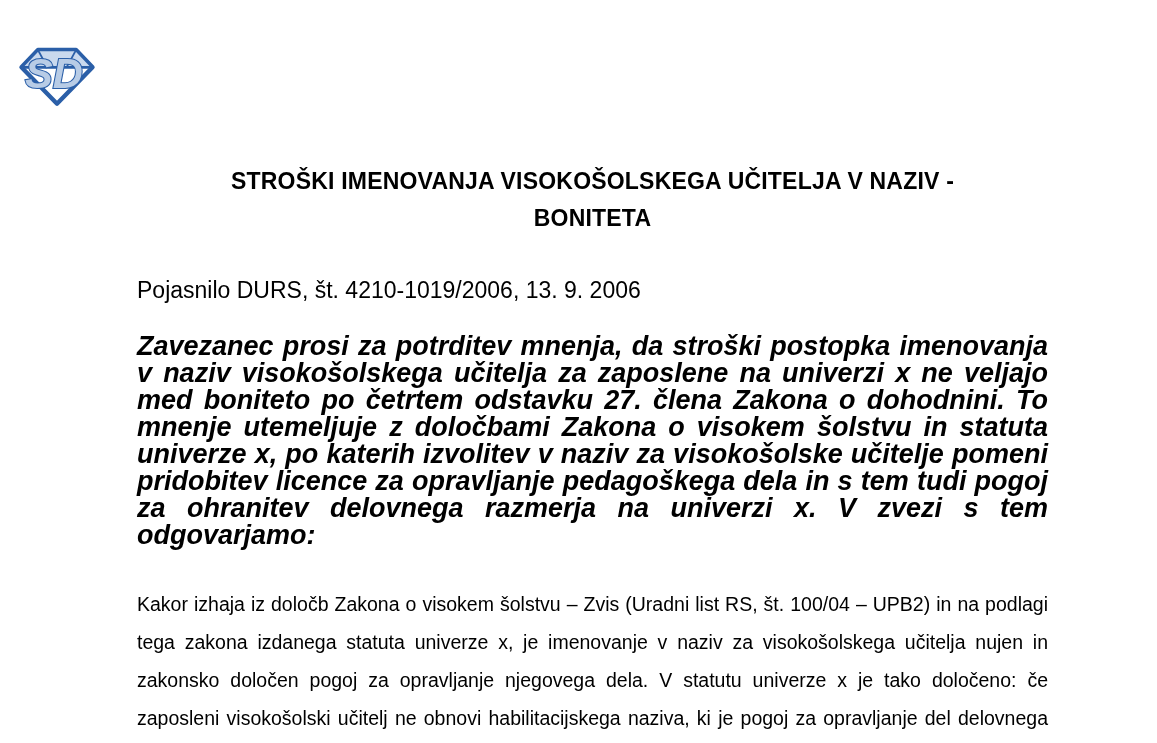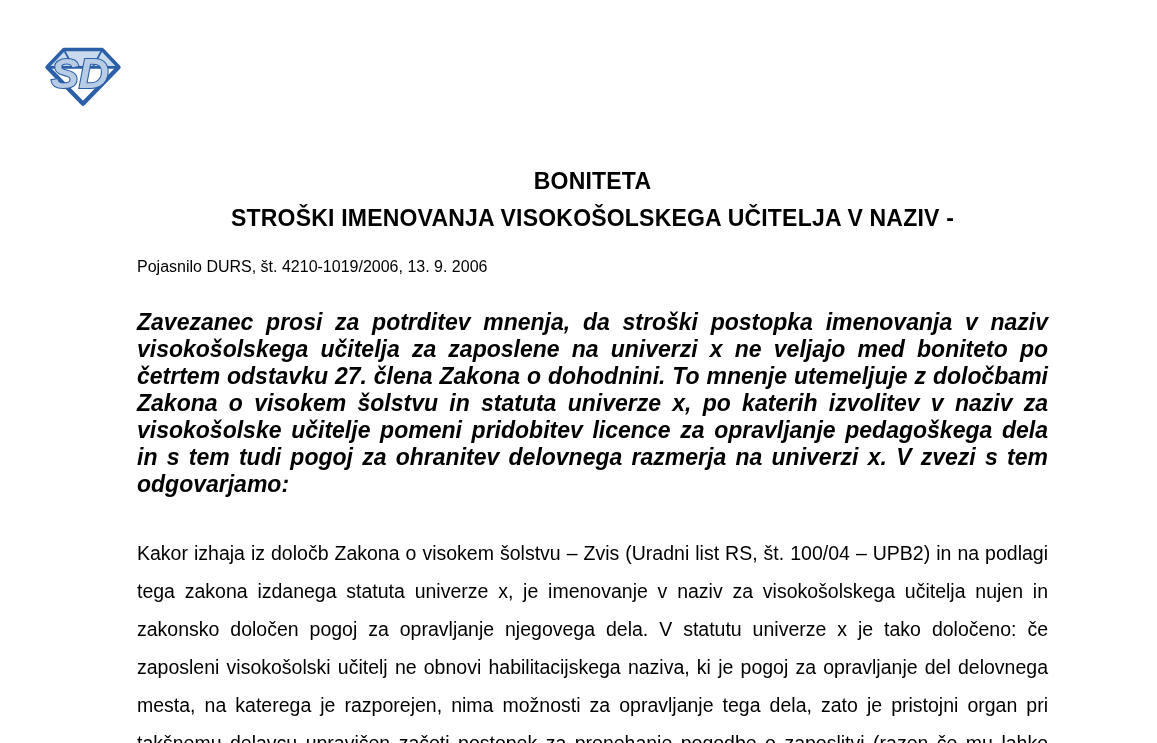--- a/index.html
+++ b/index.html
@@ -10,21 +10,21 @@
     width: 1157px;
     height: 743px;
     background: #ffffff;
     overflow: hidden;
     position: relative;
     font-family: "Liberation Sans", "DejaVu Sans", sans-serif;
     color: #000000;
   }
   .logo {
     position: absolute;
-    left: 44px;
+    left: 18px;
     top: 44px;
     width: 78px;
     height: 64px;
     text-decoration: underline;
   }
   .logo svg { width: 100%; height: 100%; display: block; }
   .content {
     position: absolute;
     left: 137px;
     top: 0;
@@ -33,27 +33,27 @@
   .doc-title {
     margin-top: 163px;
     text-align: center;
     font-weight: bold;
     font-size: 23px;
     line-height: 37px;
     letter-spacing: 0.2px;
   }
   .doc-title span { display: block; }
   .reference-line {
-    margin-top: 16px;
-    font-size: 16px;
+    margin-top: 40px;
+    font-size: 23px;
     line-height: 27px;
   }
   .question-paragraph {
     margin-top: 29px;
-    font-size: 23px;
+    font-size: 27px;
     line-height: 27px;
     font-style: italic;
     font-weight: bold;
     text-align: justify;
   }
   .answer-paragraph {
     margin-top: 36px;
     font-size: 19.5px;
     line-height: 38px;
     text-align: justify;
@@ -71,22 +71,22 @@
 
     <line x1="23" y1="6" x2="34" y2="26" stroke="#2b5fa8" stroke-width="2"></line>
     <line x1="67" y1="6" x2="56" y2="26" stroke="#2b5fa8" stroke-width="2"></line>
 
     <text x="8" y="50" font-family="Liberation Sans, DejaVu Sans, sans-serif" font-size="48" font-weight="bold" font-style="italic" fill="#b8cce6" stroke="#2b5fa8" stroke-width="2.5" paint-order="stroke">SD</text>
   </svg>
 </div>
 
 <div class="content">
   <div class="doc-title">
+    <span>STROŠKI IMENOVANJA VISOKOŠOLSKEGA UČITELJA V NAZIV -</span>
     <span>BONITETA</span>
-    <span>STROŠKI IMENOVANJA VISOKOŠOLSKEGA UČITELJA V NAZIV -</span>
   </div>
 
   <div class="reference-line">Pojasnilo DURS, št. 4210-1019/2006, 13. 9. 2006</div>
 
   <div class="question-paragraph">Zavezanec prosi za potrditev mnenja, da stroški postopka imenovanja v naziv visokošolskega učitelja za zaposlene na univerzi x ne veljajo med boniteto po četrtem odstavku 27. člena Zakona o dohodnini. To mnenje utemeljuje z določbami Zakona o visokem šolstvu in statuta univerze x, po katerih izvolitev v naziv za visokošolske učitelje pomeni pridobitev licence za opravljanje pedagoškega dela in s tem tudi pogoj za ohranitev delovnega razmerja na univerzi x. V zvezi s tem odgovarjamo:</div>
 
   <div class="answer-paragraph">Kakor izhaja iz določb Zakona o visokem šolstvu – Zvis (Uradni list RS, št. 100/04 – UPB2) in na podlagi tega zakona izdanega statuta univerze x, je imenovanje v naziv za visokošolskega učitelja nujen in zakonsko določen pogoj za opravljanje njegovega dela. V statutu univerze x je tako določeno: če zaposleni visokošolski učitelj ne obnovi habilitacijskega naziva, ki je pogoj za opravljanje del delovnega mesta, na katerega je razporejen, nima možnosti za opravljanje tega dela, zato je pristojni organ pri takšnemu delavcu upravičen začeti postopek za prenehanje pogodbe o zaposlitvi (razen če mu lahko ponudi pogodbo o zaposlitvi za drugo delovno mesto). Upoštevajoč navedeno, se strinjamo z njegovim mnenjem, da plačila, ki jih univerza x kot delodajalec nameni za</div>
 </div>
 
 </body></html>

